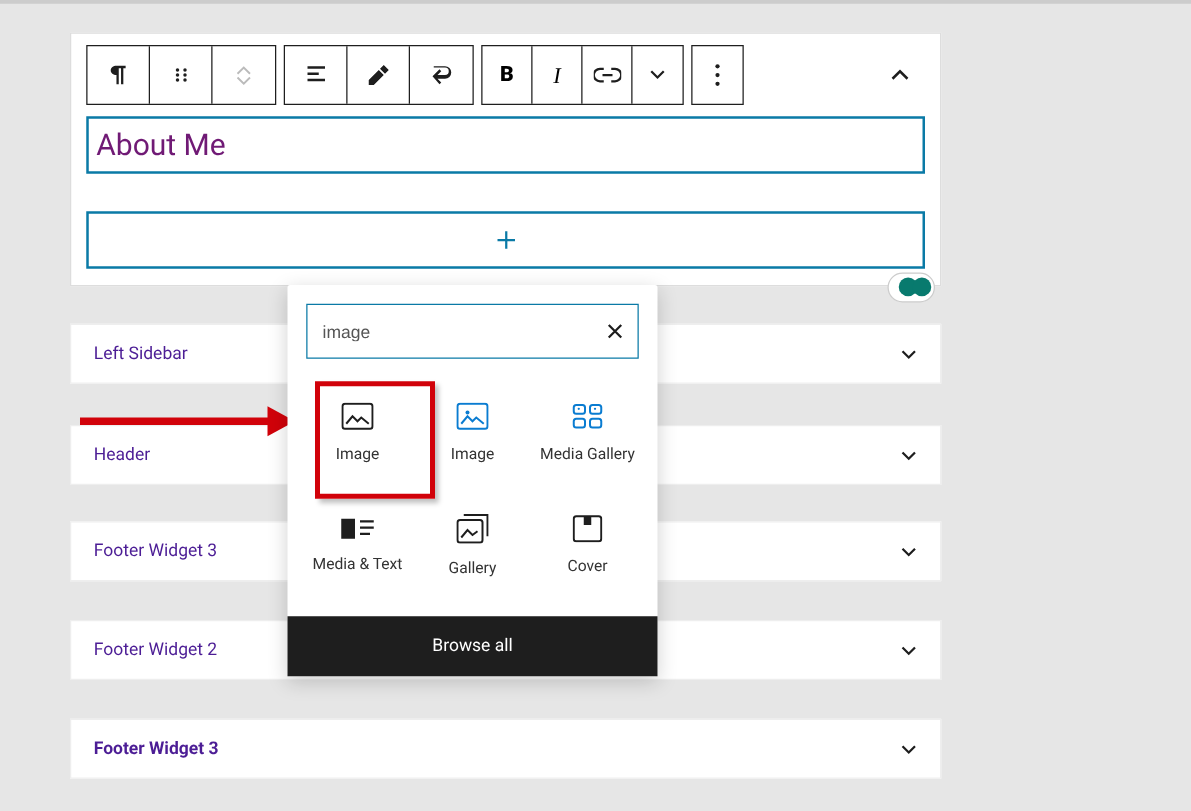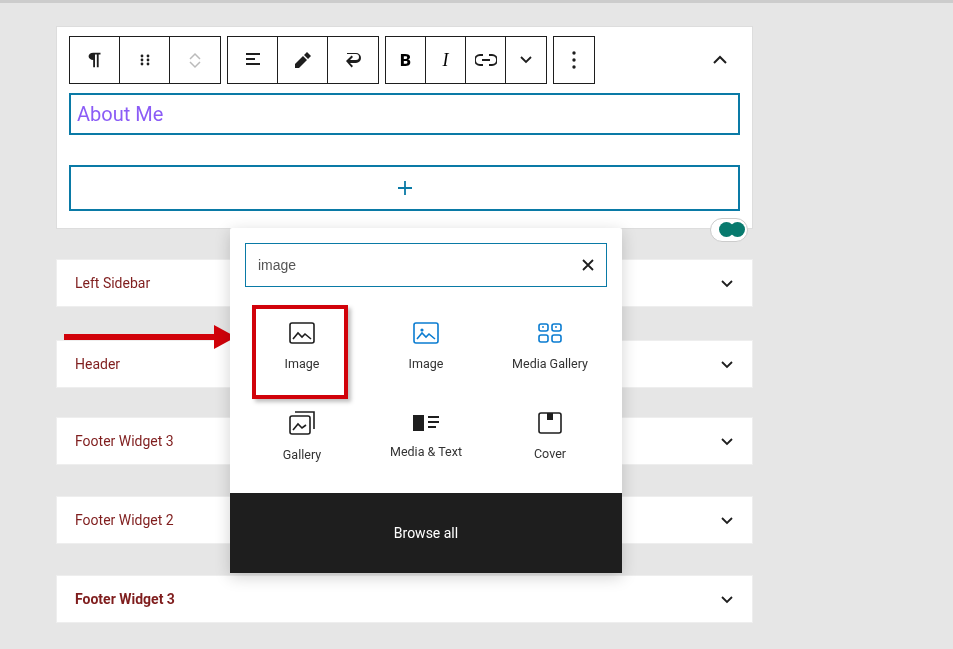--- a/index.html
+++ b/index.html
@@ -8,38 +8,38 @@
   .main-panel{position:absolute;left:56px;top:26px;width:697px;background:#fff;border:1px solid #ddd;}
   .toolbar{display:flex;align-items:center;padding:9px 12px;}
   .tool-group{display:flex;border:1px solid #1e1e1e;}
   .tool-group + .tool-group{margin-left:-1px;}
   .tool-btn{width:50px;height:46px;display:flex;align-items:center;justify-content:center;border-right:1px solid #1e1e1e;cursor:pointer;}
   .tool-btn:last-child{border-right:none;}
   .tool-btn.w40{width:40px;}
   .mover-cell{width:50px;display:flex;align-items:center;justify-content:center;gap:3px;}
   .mover-arrows{display:flex;flex-direction:column;gap:1px;}
   .collapse-btn{margin-left:auto;width:40px;height:40px;display:flex;align-items:center;justify-content:center;cursor:pointer;}
-  .heading-field{margin:0 12px 0 12px;border:2px solid #0a7aa6;padding:7px 6px;font-size:20px;font-weight:400;color:#8b5cf6;}
+  .heading-field{margin:0 12px 0 12px;border:2px solid #0a7aa6;padding:7px 6px;font-size:24px;font-weight:400;color:#701a75;}
   .add-block{margin:30px 12px 14px 12px;border:2px solid #0a7aa6;height:46px;display:flex;align-items:center;justify-content:center;color:#1e1e1e;cursor:pointer;}
   .bubble{position:absolute;right:0;bottom:-14px;width:44px;height:24px;}
   .bubble-inner{position:absolute;right:4px;top:0;width:38px;height:24px;border-radius:14px;background:#fff;border:1px solid #ccc;}
   .bubble-c{position:absolute;top:4px;width:15px;height:15px;border-radius:50%;background:#087a6e;}
-  .widget-row{position:absolute;left:56px;width:697px;height:48px;background:#fff;border:1px solid #eee;display:flex;align-items:center;padding:0 18px;font-size:14px;color:#7f1d1d;}
+  .widget-row{position:absolute;left:56px;width:697px;height:48px;background:#fff;border:1px solid #eee;display:flex;align-items:center;padding:0 18px;font-size:14px;color:#4c1d95;}
   .widget-row .chev{margin-left:auto;}
   .arrow-annot{position:absolute;left:30px;top:323px;width:200px;height:28px;}
   .arrow-line{position:absolute;left:34px;top:11px;width:166px;height:6px;background:#d1020a;}
   .arrow-head{position:absolute;left:184px;top:2px;width:0;height:0;border-top:12px solid transparent;border-bottom:12px solid transparent;border-left:22px solid #d1020a;}
-  .inserter{position:absolute;left:230px;top:228px;width:392px;background:#fff;box-shadow:0 4px 16px rgba(0,0,0,.18);border-radius:2px;}
+  .inserter{position:absolute;left:230px;top:228px;width:296px;background:#fff;box-shadow:0 4px 16px rgba(0,0,0,.18);border-radius:2px;}
   .search-wrap{padding:15px 15px 10px 15px;}
   .search-field{border:1.5px solid #0a7aa6;height:44px;display:flex;align-items:center;padding:0 10px 0 12px;}
   .search-field input{border:none;outline:none;flex:1;font-size:14px;color:#555;}
   .blocks-grid{display:grid;grid-template-columns:repeat(3,1fr);padding:6px 12px 14px 12px;gap:4px;}
   .block-item{height:86px;display:flex;flex-direction:column;align-items:center;justify-content:center;gap:12px;cursor:pointer;font-size:12.5px;color:#333;position:relative;}
   .highlight-box{position:absolute;border:4.5px solid #d1020a;left:252px;top:305px;width:96px;height:94px;box-shadow:3px 3px 4px rgba(0,0,0,.25);pointer-events:none;}
-  .browse-all{background:#1e1e1e;color:#fff;text-align:center;padding:32px 0;font-size:14px;cursor:pointer;}
+  .browse-all{background:#1e1e1e;color:#fff;text-align:center;padding:16px 0;font-size:14px;cursor:pointer;}
   svg{display:block;}
 </style>
 </head>
 <body>
 
 <div class="top-border"></div>
 
 <div class="main-panel" style="height:203px;">
   <div class="toolbar">
     <div class="tool-group">
@@ -211,35 +211,35 @@
         <rect x="2" y="2" width="9" height="7" rx="2" fill="none" stroke="#0a7cd1" stroke-width="1.6"></rect>
         <rect x="15" y="2" width="9" height="7" rx="2" fill="none" stroke="#0a7cd1" stroke-width="1.6"></rect>
         <rect x="2" y="13" width="9" height="7" rx="2" fill="none" stroke="#0a7cd1" stroke-width="1.6"></rect>
         <rect x="15" y="13" width="9" height="7" rx="2" fill="none" stroke="#0a7cd1" stroke-width="1.6"></rect>
         <circle cx="6" cy="5" r="0.9" fill="#0a7cd1"></circle>
           <circle cx="19" cy="5" r="0.9" fill="#0a7cd1"></circle>
       </svg>
       <span>Media Gallery</span>
     </div>
     <div class="block-item">
+      <svg width="28" height="18" viewBox="0 0 28 18">
+          <rect x="1" y="1" width="11" height="16" fill="#1e1e1e"></rect>
+          <path d="M16 3h11M16 8h11M16 13h8" stroke="#1e1e1e" stroke-width="1.8"></path>
+        </svg>
+      <span>Media &amp; Text</span>
+    </div>
+    <div class="block-item">
       <svg width="26" height="24" viewBox="0 0 26 24">
           <rect x="1" y="5" width="20" height="18" rx="2" fill="none" stroke="#1e1e1e" stroke-width="1.6"></rect>
           <path d="M6 1h19v17" stroke="#1e1e1e" stroke-width="1.6" fill="none"></path>
           <path d="M4 19l5-6 4 4 4-3" stroke="#1e1e1e" stroke-width="1.6" fill="none"></path>
         </svg>
       <span>Gallery</span>
     </div>
     <div class="block-item">
-      <svg width="28" height="18" viewBox="0 0 28 18">
-          <rect x="1" y="1" width="11" height="16" fill="#1e1e1e"></rect>
-          <path d="M16 3h11M16 8h11M16 13h8" stroke="#1e1e1e" stroke-width="1.8"></path>
-        </svg>
-      <span>Media &amp; Text</span>
-    </div>
-    <div class="block-item">
       <svg width="24" height="22" viewBox="0 0 24 22">
           <rect x="1" y="1" width="22" height="20" rx="2" fill="none" stroke="#1e1e1e" stroke-width="1.6"></rect>
           <rect x="9" y="1" width="6" height="7" fill="#1e1e1e"></rect>
         </svg>
       <span>Cover</span>
     </div>
   </div>
   <div class="browse-all">Browse all</div>
 </div>
 

